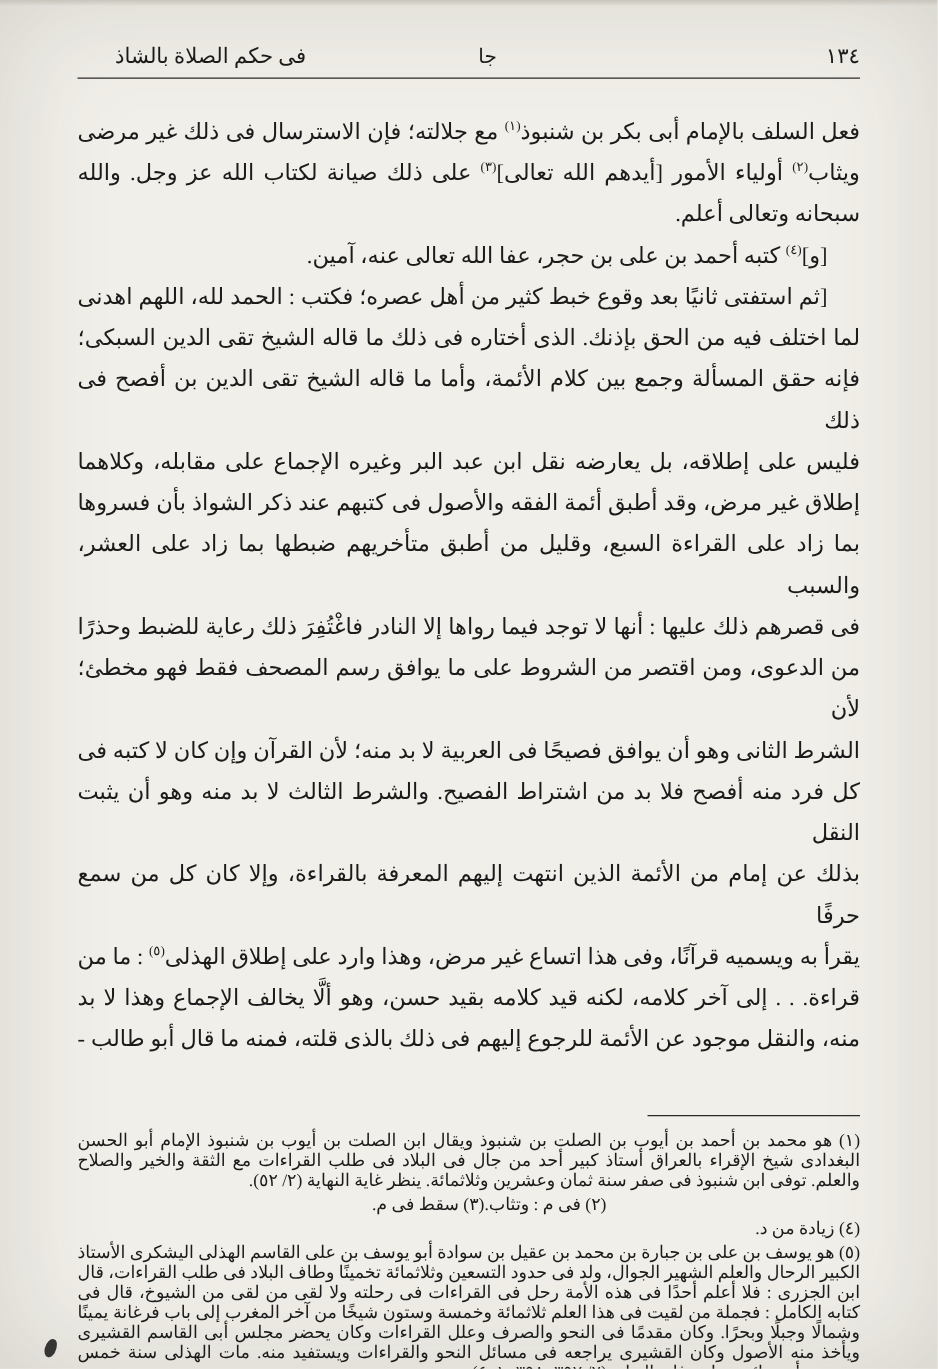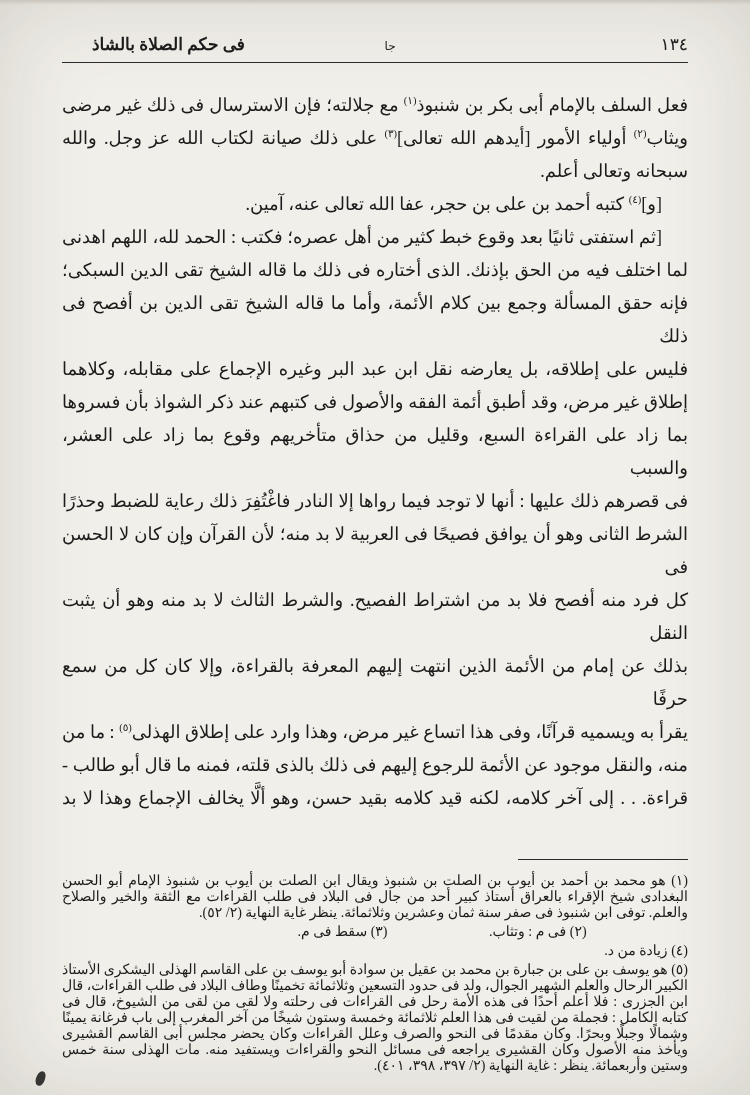--- a/index.html
+++ b/index.html
@@ -27,22 +27,22 @@
   
   .page-header{
     display:grid;
     grid-template-columns:1fr auto 1fr;
     align-items:baseline;
     font-size:17px;
     padding:0 0 7px 30px;
     border-bottom:1.6px solid #2b2b2b;
   }
   .pagenum{ justify-self:start; letter-spacing:1px;text-align:center; }
-  .center-mark{ justify-self:center; font-size:12px; }
-  .chapter{ justify-self:end;font-weight:bold; }
+  .center-mark{ justify-self:center; font-size:16px; }
+  .chapter{ justify-self:end; }
   
   .body{ margin-top:26px; }
   .line{
     font-size:18px;
     line-height:33px;
     text-align:justify;
     text-align-last:justify;
   }
   .line.end{ text-align:right; text-align-last:right; }
   .line.indent{ text-indent:26px; }
@@ -60,21 +60,21 @@
   }
   .footnotes{ }
   .fn-row{ margin-bottom:3px; }
   .fn-row.multi{ display:flex; }
   .fn-row.multi .footnote:first-child{ flex:0 0 48%; }
   .footnote{
     font-size:14px;
     line-height:16px;
     text-align:justify;
   }
-  .fn-row.multi .footnote{ text-align:center; }
+  .fn-row.multi .footnote{ text-align:left; }
   .fn-marker{ letter-spacing:.5px; }
   
   .artifact{
     position:absolute;
     left:36px; bottom:9px;
     width:9px; height:15px;
     background:#1c1c1c;
     border-radius:60% 40% 55% 45%;
     transform:rotate(14deg);
     opacity:.88;
@@ -94,28 +94,29 @@
   <main class="body">
       <div class="line">فعل السلف بالإمام أبى بكر بن شنبوذ<sup>(١)</sup> مع جلالته؛ فإن الاسترسال فى ذلك غير مرضى</div>
       <div class="line">ويثاب<sup>(٢)</sup> أولياء الأمور [أيدهم الله تعالى]<sup>(٣)</sup> على ذلك صيانة لكتاب الله عز وجل. والله</div>
       <div class="line end">سبحانه وتعالى أعلم.</div>
       <div class="line end indent">[و]<sup>(٤)</sup> كتبه أحمد بن على بن حجر، عفا الله تعالى عنه، آمين.</div>
       <div class="line indent">[ثم استفتى ثانيًا بعد وقوع خبط كثير من أهل عصره؛ فكتب : الحمد لله، اللهم اهدنى</div>
       <div class="line">لما اختلف فيه من الحق بإذنك. الذى أختاره فى ذلك ما قاله الشيخ تقى الدين السبكى؛</div>
       <div class="line">فإنه حقق المسألة وجمع بين كلام الأئمة، وأما ما قاله الشيخ تقى الدين بن أفصح فى ذلك</div>
       <div class="line">فليس على إطلاقه، بل يعارضه نقل ابن عبد البر وغيره الإجماع على مقابله، وكلاهما</div>
       <div class="line">إطلاق غير مرض، وقد أطبق أئمة الفقه والأصول فى كتبهم عند ذكر الشواذ بأن فسروها</div>
-      <div class="line">بما زاد على القراءة السبع، وقليل من حذاق متأخريهم وقوع بما زاد على العشر، والسبب</div>
+      <div class="line">بما زاد على القراءة السبع، وقليل من أطبق متأخريهم ضبطها بما زاد على العشر، والسبب</div>
       <div class="line">فى قصرهم ذلك عليها : أنها لا توجد فيما رواها إلا النادر فاغْتُفِرَ ذلك رعاية للضبط وحذرًا</div>
-      <div class="line">الشرط الثانى وهو أن يوافق فصيحًا فى العربية لا بد منه؛ لأن القرآن وإن كان لا الحسن فى</div>
+      <div class="line">من الدعوى، ومن اقتصر من الشروط على ما يوافق رسم المصحف فقط فهو مخطئ؛ لأن</div>
+      <div class="line">الشرط الثانى وهو أن يوافق فصيحًا فى العربية لا بد منه؛ لأن القرآن وإن كان لا كتبه فى</div>
       <div class="line">كل فرد منه أفصح فلا بد من اشتراط الفصيح. والشرط الثالث لا بد منه وهو أن يثبت النقل</div>
       <div class="line">بذلك عن إمام من الأئمة الذين انتهت إليهم المعرفة بالقراءة، وإلا كان كل من سمع حرفًا</div>
       <div class="line">يقرأ به ويسميه قرآنًا، وفى هذا اتساع غير مرض، وهذا وارد على إطلاق الهذلى<sup>(٥)</sup> : ما من</div>
+      <div class="line">قراءة. . . إلى آخر كلامه، لكنه قيد كلامه بقيد حسن، وهو ألَّا يخالف الإجماع وهذا لا بد</div>
       <div class="line">منه، والنقل موجود عن الأئمة للرجوع إليهم فى ذلك بالذى قلته، فمنه ما قال أبو طالب -</div>
-      <div class="line">قراءة. . . إلى آخر كلامه، لكنه قيد كلامه بقيد حسن، وهو ألَّا يخالف الإجماع وهذا لا بد</div>
     </main>
 
   <div class="fn-sep"></div>
 
   <section class="footnotes">
       <div class="fn-row">
         <p class="footnote"><span class="fn-marker">(١)</span> هو محمد بن أحمد بن أيوب بن الصلت بن شنبوذ ويقال ابن الصلت بن أيوب بن شنبوذ الإمام أبو الحسن البغدادى شيخ الإقراء بالعراق أستاذ كبير أحد من جال فى البلاد فى طلب القراءات مع الثقة والخير والصلاح والعلم. توفى ابن شنبوذ فى صفر سنة ثمان وعشرين وثلاثمائة. ينظر غاية النهاية (٢/ ٥٢).</p>
       </div>
       <div class="fn-row multi">
         <p class="footnote"><span class="fn-marker">(٢)</span> فى م : وتثاب.</p>

